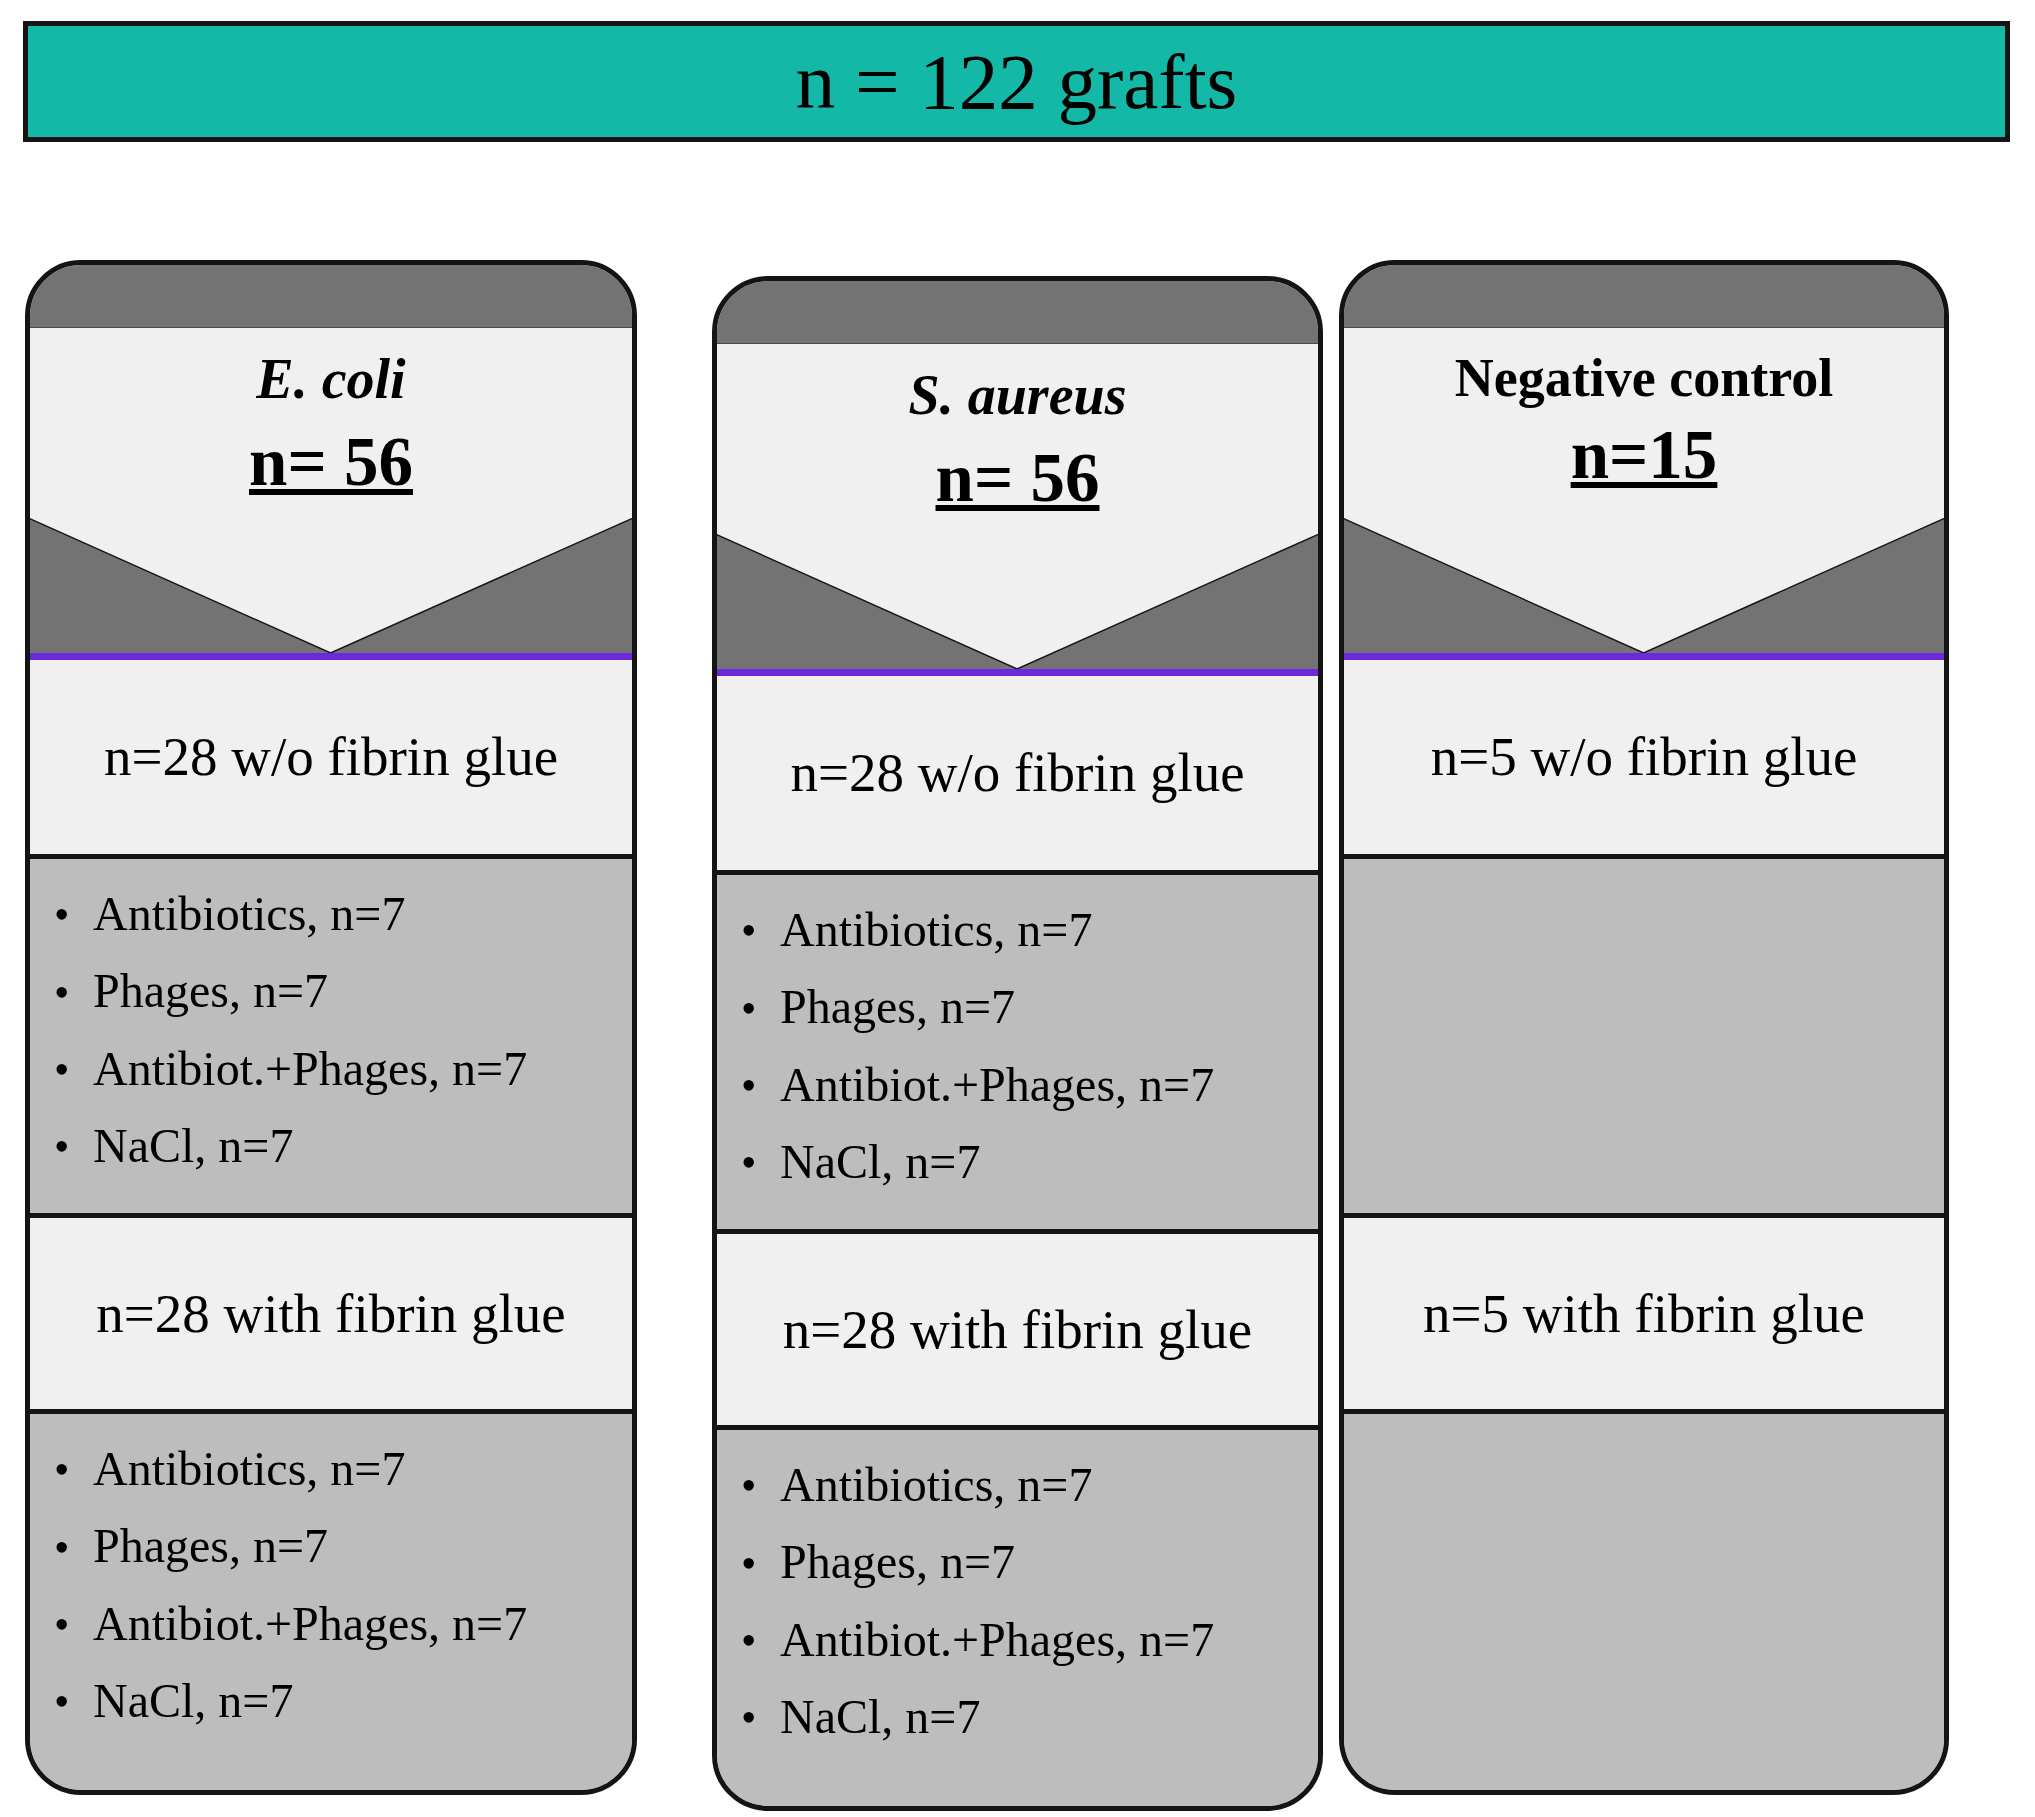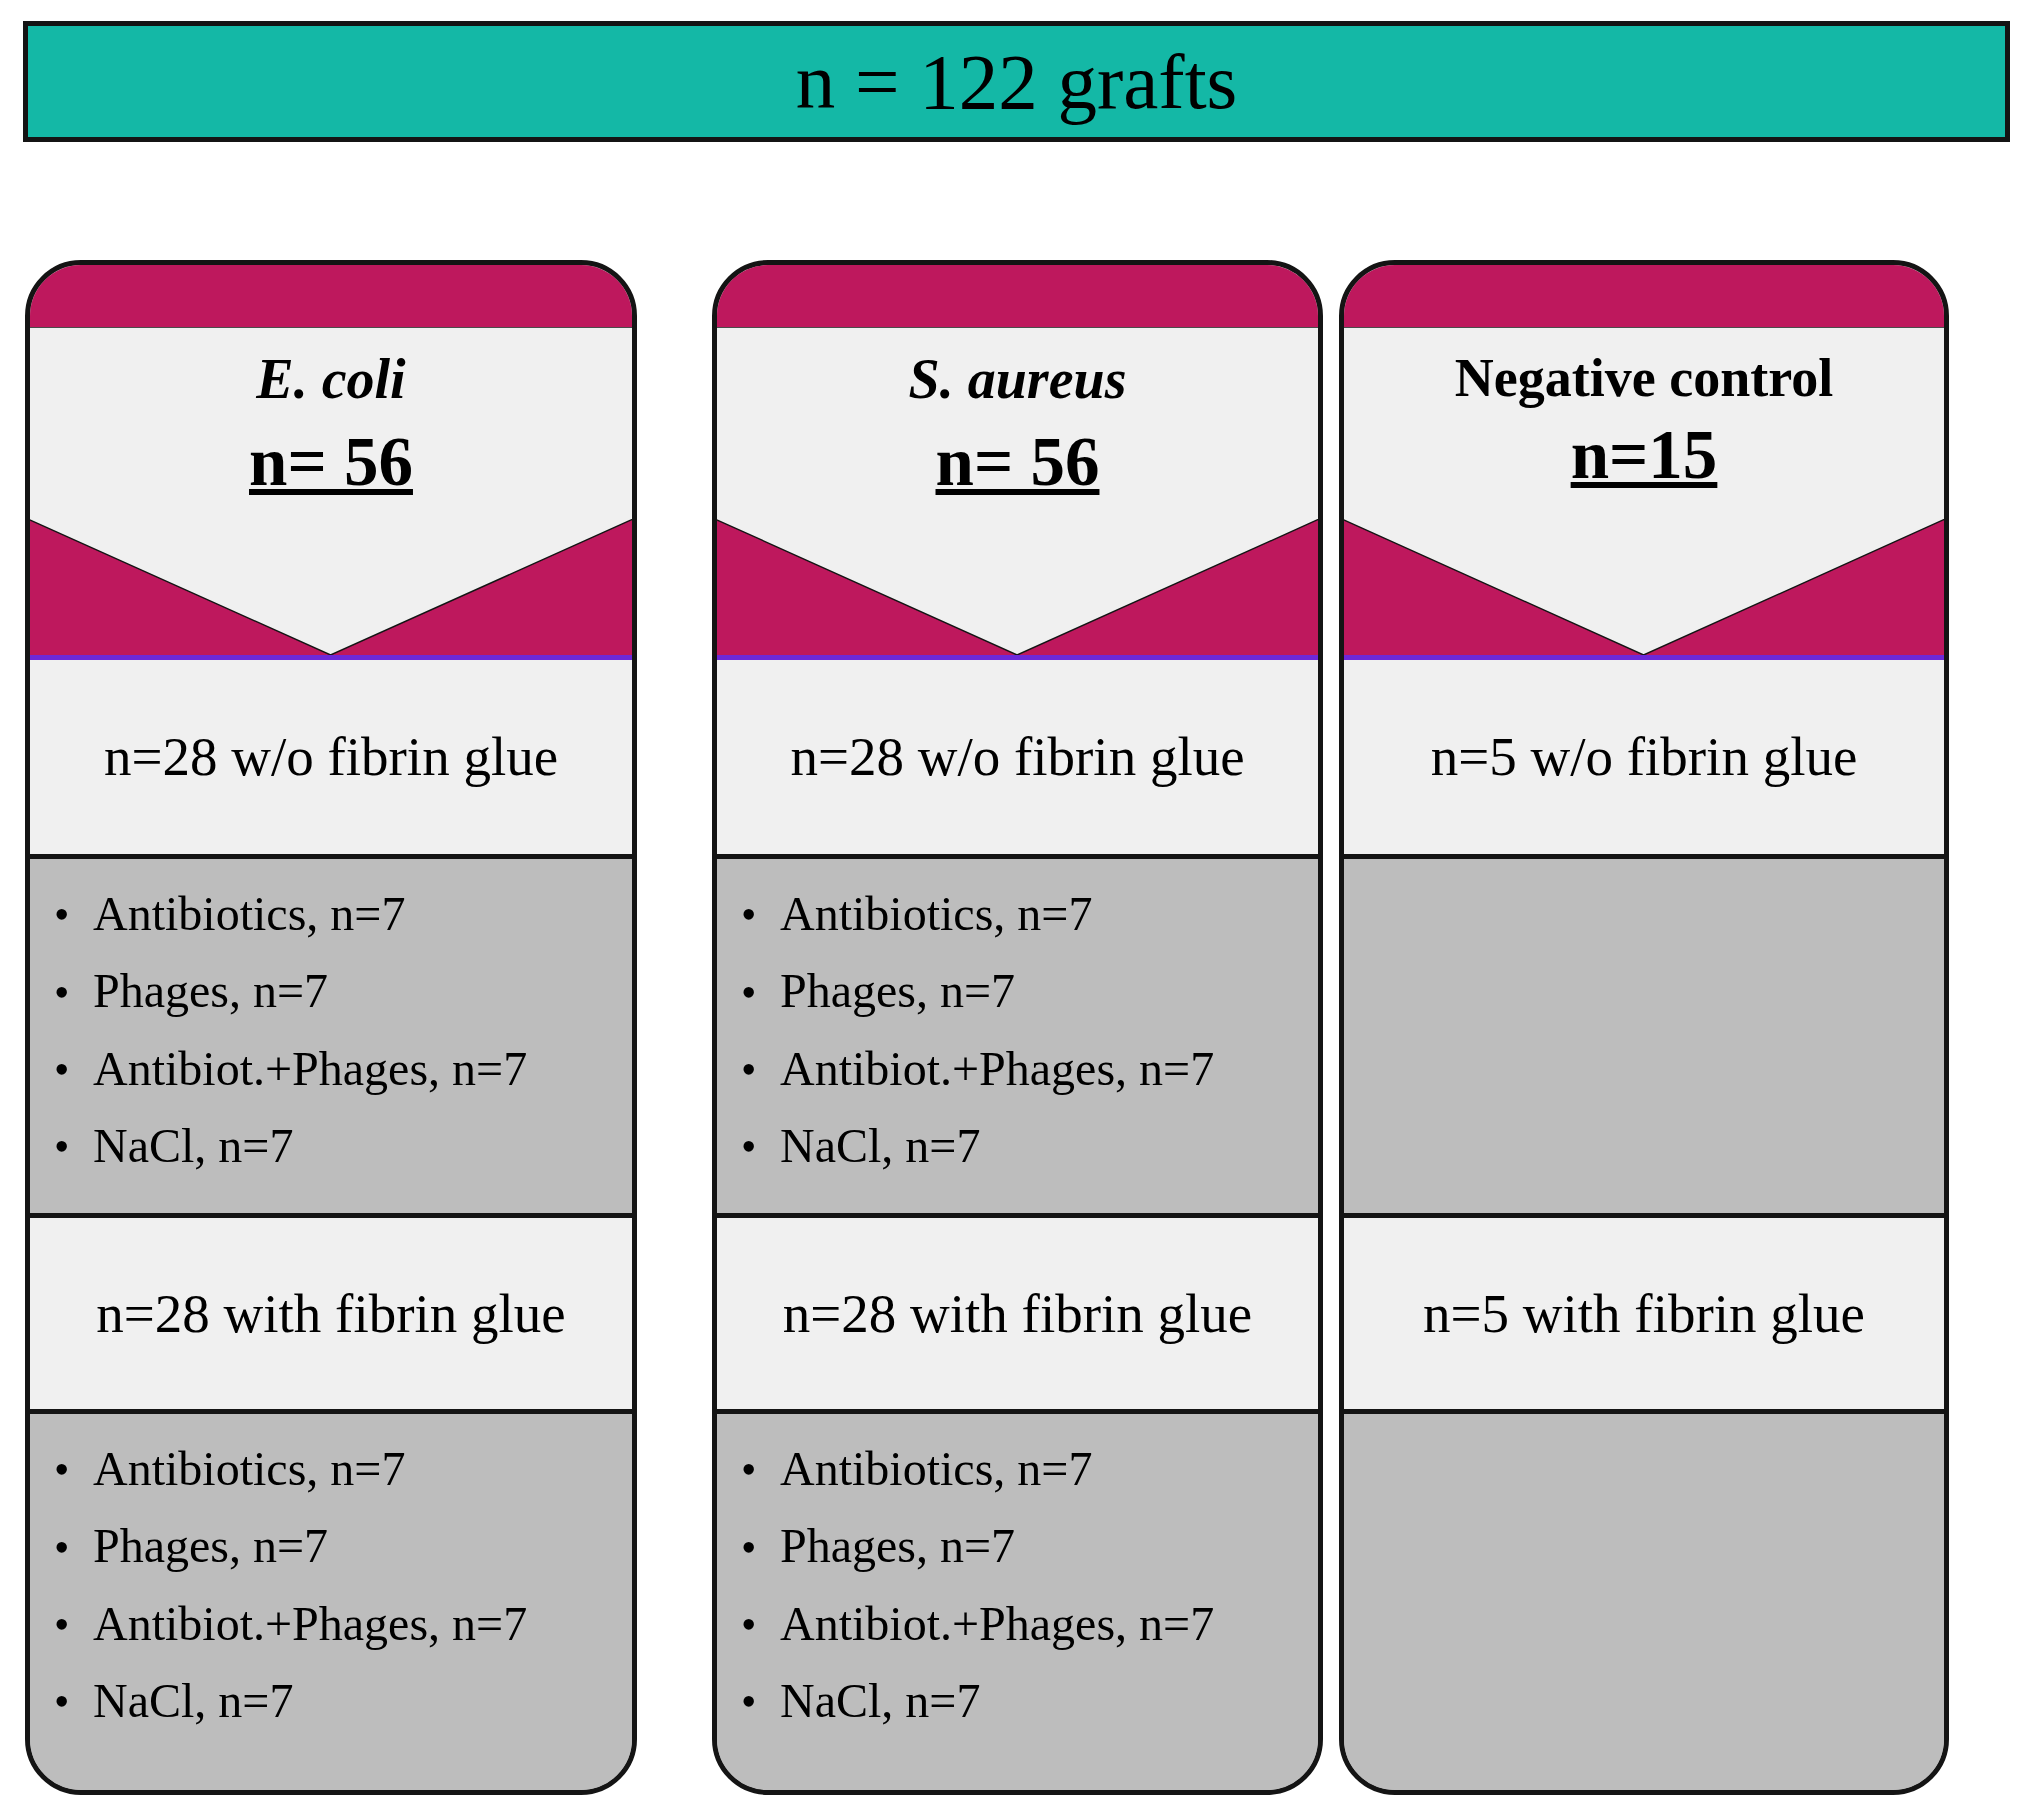--- a/index.html
+++ b/index.html
@@ -47,37 +47,37 @@
     position: absolute;
     top: 260px;
     height: 1535px;
     box-sizing: border-box;
     background: #bdbdbd;
     border: 5px solid #141414;
     border-radius: 56px;
     overflow: hidden;
   }
   .col-1 { left: 25px;   width: 612px; }
-  .col-2 { left: 712px; width: 611px; }
+  .col-2 { left: 712px; width: 611px; margin-top: 16px; }
   .col-3 { left: 1339px; width: 610px; }
 
   
   .col-inner {
     position: absolute;
     inset: 0;
     display: flex;
     flex-direction: column;
   }
 
   
   .header-zone {
     position: relative;
     flex: 0 0 395px;     
-    background: #be185d;
-    border-bottom: 5px solid #6d28d9;
+    background: #737373;
+    border-bottom: 7px solid #6d28d9;
     box-sizing: border-box;
   }
   .header-chevron {
     position: absolute;
     left: -5.6px;
     right: -5.6px;
     top: 62px;           
     bottom: 0;
   }
   .header-chevron svg { display: block; width: 100%; height: 100%; }

